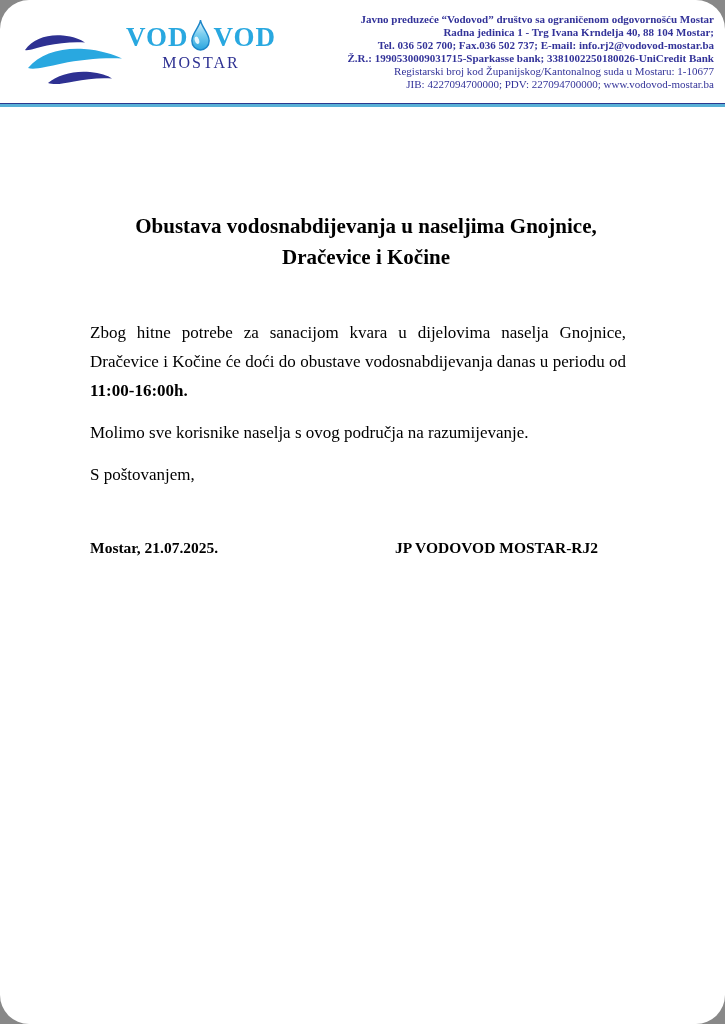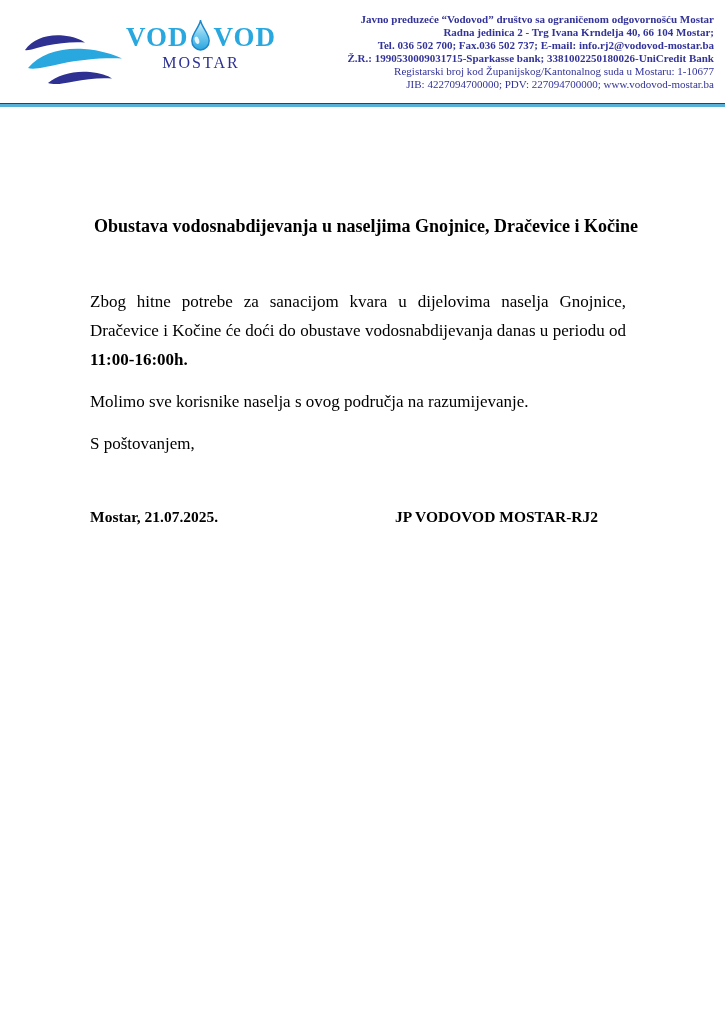--- a/index.html
+++ b/index.html
@@ -8,20 +8,21 @@
     background: #888;
   }
   .page {
     position: relative;
     width: 725px;
     height: 1024px;
     margin: 0 auto;
     background: #ffffff;
     font-family: "Liberation Serif", serif;
     overflow: hidden;
+    border-radius: 29px;
   }
 
   
   .letterhead {
     position: absolute;
     top: 0; left: 0; right: 0;
     height: 103px;
   }
   .logo {
     position: absolute;
@@ -86,21 +87,21 @@
 
   
   .content {
     position: absolute;
     top: 211px;
     left: 90px;
     width: 552px;
     color: #000000;
   }
   .notice-title {
-    font-size: 18px;
+    font-size: 21px;
     font-weight: bold;
     text-align: center;
     line-height: 31px;
     margin: 0 0 45px 0;
   }
   .para {
     font-size: 17px;
     line-height: 29px;
     margin: 0 16px 13px 0;
   }
@@ -143,21 +144,21 @@
             <ellipse cx="8.3" cy="22.5" rx="2.2" ry="4" transform="rotate(-18 8.3 22.5)" fill="#ffffff" opacity="0.85"></ellipse>
           </svg>
           <span>VOD</span>
         </div>
         <div class="logo-line2">MOSTAR</div>
       </div>
     </div>
 
     <div class="company-info">
       <div class="info-line b">Javno preduzeće “Vodovod” društvo sa ograničenom odgovornošću Mostar</div>
-      <div class="info-line b">Radna jedinica 2 - Trg Ivana Krndelja 40, 66 104 Mostar;</div>
+      <div class="info-line b">Radna jedinica 1 - Trg Ivana Krndelja 40, 88 104 Mostar;</div>
       <div class="info-line b">Tel. 036 502 700; Fax.036 502 737; E-mail: info.rj2@vodovod-mostar.ba</div>
       <div class="info-line b">Ž.R.: 1990530009031715-Sparkasse bank; 3381002250180026-UniCredit Bank</div>
       <div class="info-line">Registarski broj kod Županijskog/Kantonalnog suda u Mostaru: 1-10677</div>
       <div class="info-line">JIB: 4227094700000; PDV: 227094700000; www.vodovod-mostar.ba</div>
     </div>
 
   </div>
 
   <div class="divider"></div>
 

